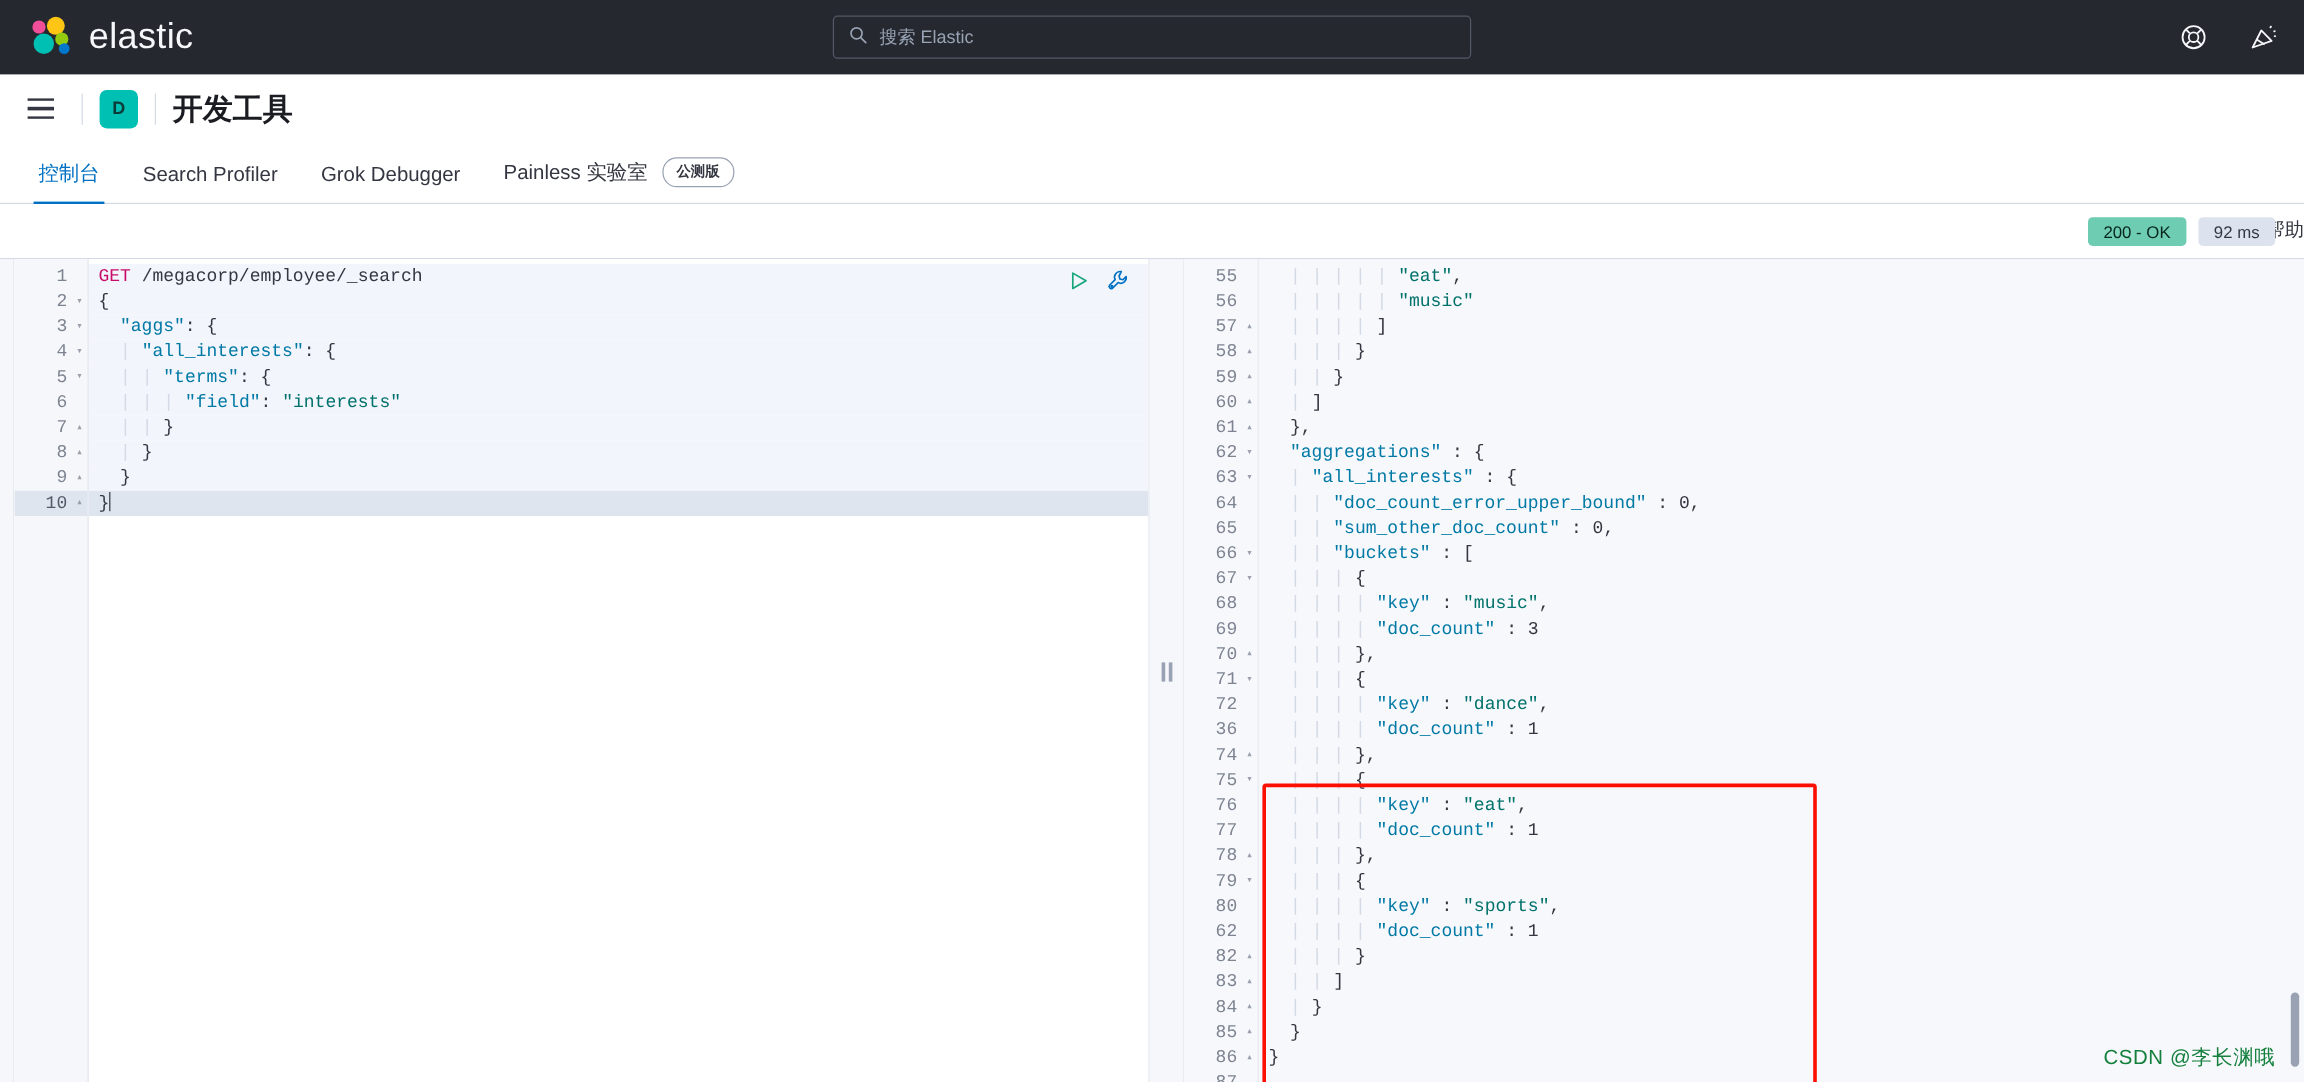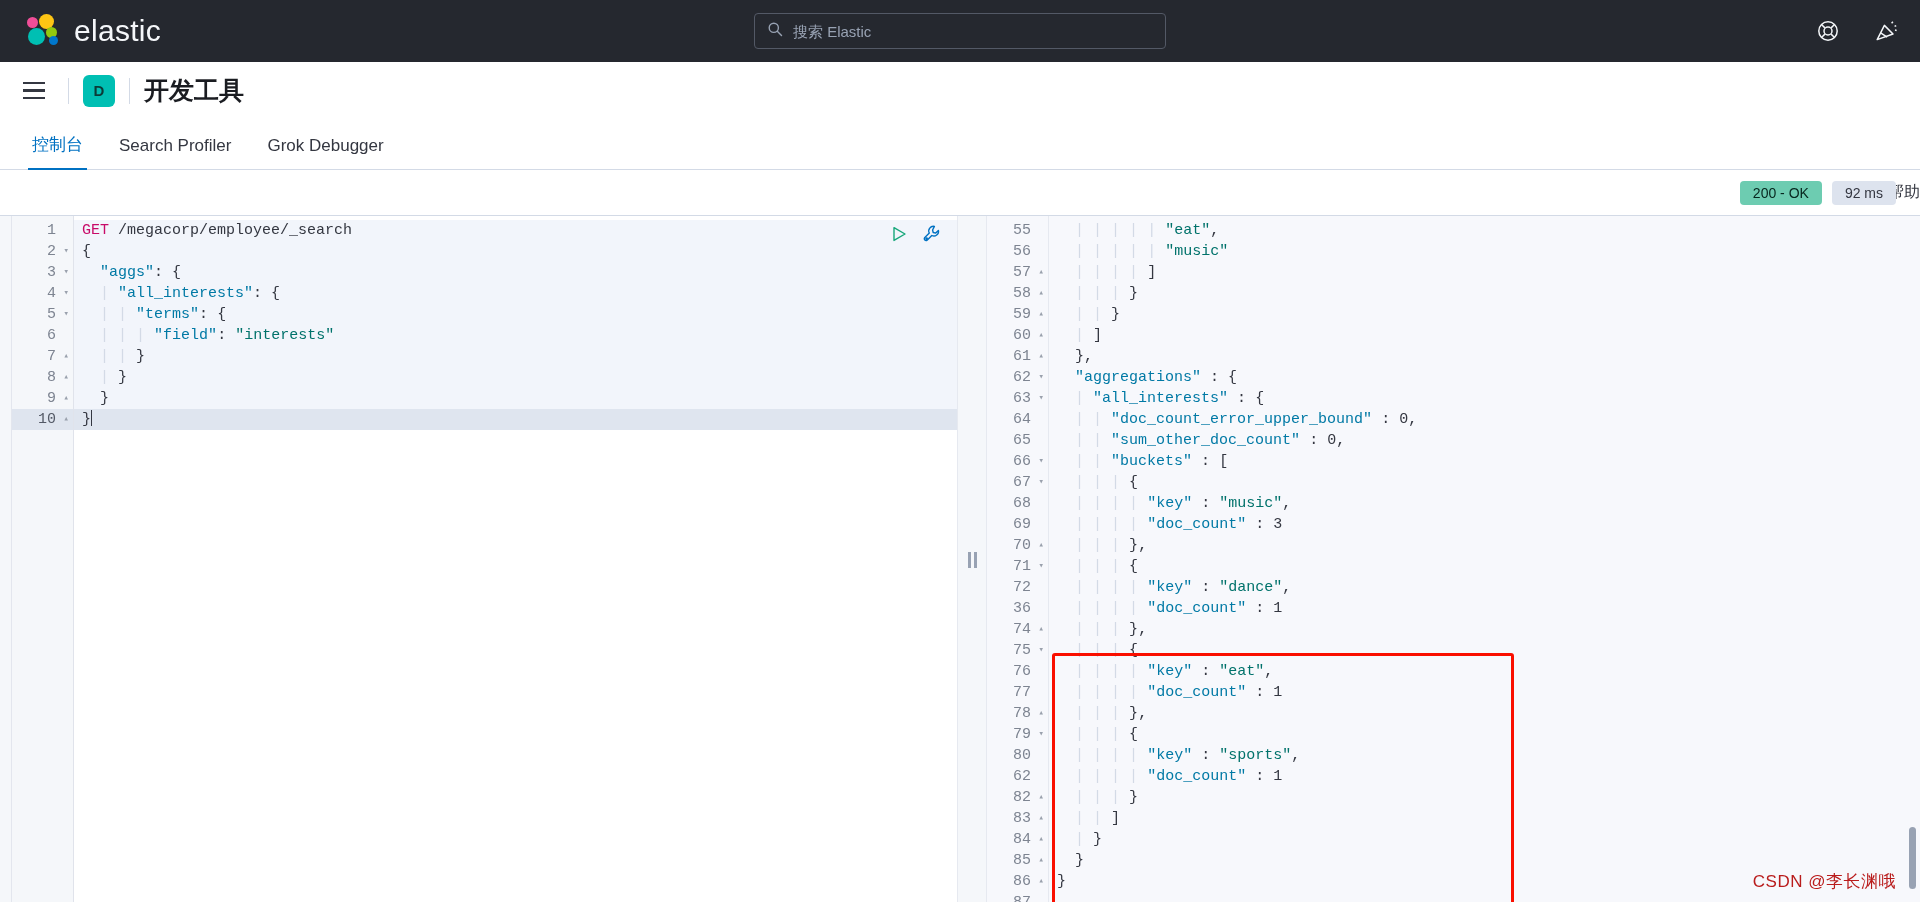--- a/index.html
+++ b/index.html
@@ -31,21 +31,21 @@
   .el-teal   { width: 17px; height: 17px; background:#00bfb3; left: 2px;  top: 14px; }
   .el-green  { width: 11px; height: 11px; background:#7de2d1; left: 20px; top: 13px;
                background:#93c90e; }
   .el-blue   { width: 9px;  height: 9px;  background:#0077cc; left: 23px; top: 22px; }
   .brand-text {
     color: #f5f7fa; font-size: 30px; font-weight: 300; letter-spacing: .3px;
   }
 
   .global-search {
     position: absolute; left: 50%; transform: translateX(-50%);
-    width: 412px; height: 36px;
+    width: 532px; height: 36px;
     background: #25282f;
     border: 1px solid #535966;
     border-radius: 4px;
     display: flex; align-items: center; gap: 10px;
     padding: 0 12px;
   }
   .global-search .mag { flex: 0 0 auto; }
   .global-search input {
     flex: 1; background: transparent; border: none; outline: none;
     color: #dfe5ef; font-size: 15px; font-family: "Liberation Sans", sans-serif;
@@ -213,21 +213,21 @@
     pointer-events: none;
     z-index: 8;
   }
 
   .vscroll {
     position:absolute; right: 4px; bottom: 14px;
     width: 7px; height: 62px; background:#98a2b3; border-radius:4px;
   }
   .watermark {
     position:absolute; right: 24px; bottom: 10px;
-    font-size: 17px; color:#b91c1c; letter-spacing:.5px;
+    font-size: 17px; color:#15803d; letter-spacing:.5px;
     z-index: 9;
   }
 </style>
 </head>
 <body>
 
 <div class="topnav">
   <div class="brand">
     <span class="elastic-logo">
       <i class="el-pink"></i>
@@ -287,20 +287,24 @@
 <div class="tabs" id="tabs-root">
     <div class="tab active">
       <span>控制台</span>
     </div>
     <div class="tab">
       <span>Search Profiler</span>
     </div>
     <div class="tab">
       <span>Grok Debugger</span>
     </div>
+    <div class="tab">
+      <span>Painless 实验室</span>
+      <span class="beta-badge">公测版</span>
+    </div>
   </div>
 
 <div class="subbar">
   <div id="subbar-items" style="display:flex; gap:22px;">
       <div class="subbar-item">历史记录</div>
       <div class="subbar-item">设置</div>
       <div class="subbar-item">帮助</div>
     </div>
   <div class="status-wrap">
     <span class="badge-ok">200 - OK</span>

